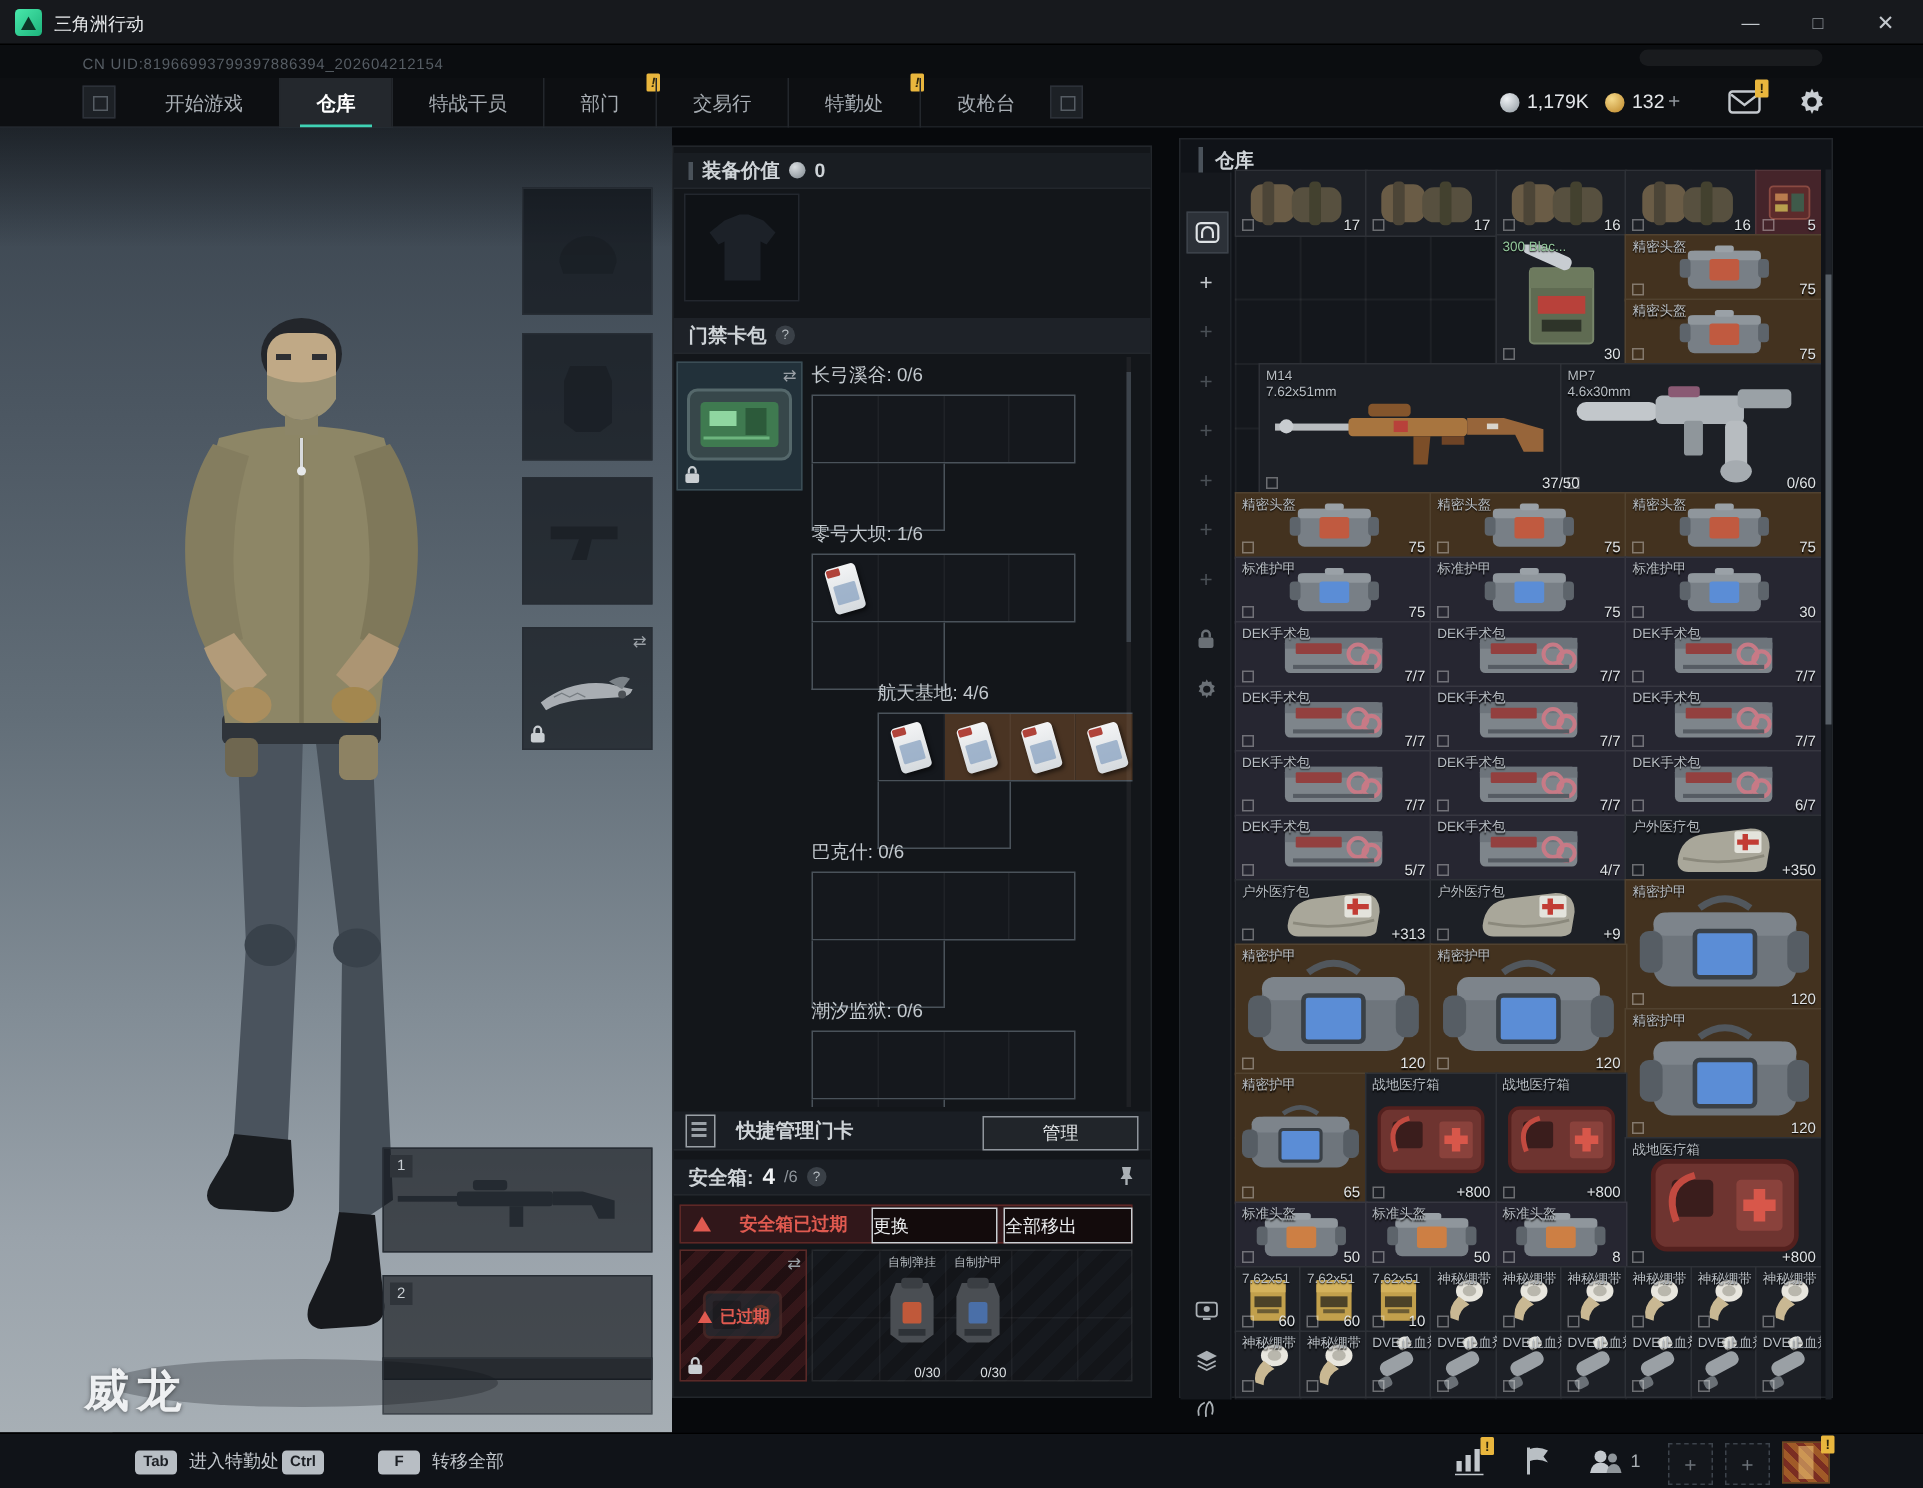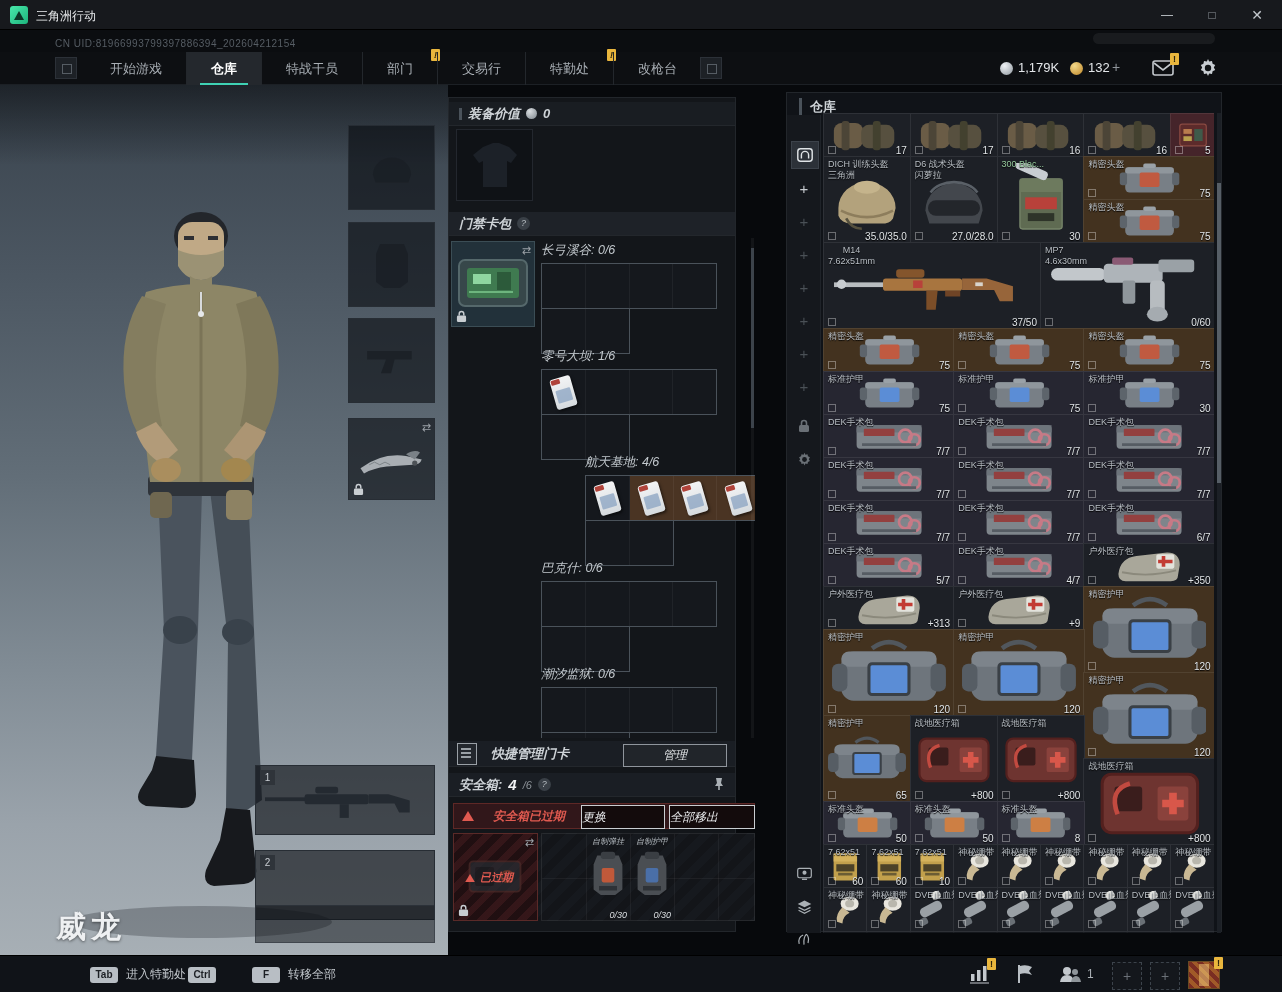--- a/index.html
+++ b/index.html
@@ -45,21 +45,21 @@
   .slot .sil{position:absolute;inset:0;display:flex;align-items:center;justify-content:center;opacity:.8;}
   .swap{position:absolute;right:3px;top:2px;font-size:11px;color:#9aa0a6;}
   .locksvg{position:absolute;left:4px;bottom:3px;width:11px;height:13px;}
   .numbadge{position:absolute;left:4px;top:4px;width:15px;height:15px;background:#2f343a;color:#c9ced3;
             font-size:10px;text-align:center;line-height:15px;}
   #char-name{left:56px;top:822px;font-size:30px;font-weight:bold;color:#eef0f2;letter-spacing:5px;
              text-shadow:0 1px 3px rgba(0,0,0,.5);}
   #show-gear{left:60px;top:868px;display:flex;align-items:center;gap:8px;font-size:13px;color:#d2d7db;}
   #show-gear .cb{width:13px;height:13px;background:#b7bdc2;border:1px solid #d8dcdf;box-shadow:inset 0 0 0 2px #6f767c;}
   
-  #midpanel{left:448px;top:97px;width:288px;height:835px;background:#13161a;border:1px solid #22262b;font-style:italic;}
+  #midpanel{left:448px;top:97px;width:320px;height:835px;background:#13161a;border:1px solid #22262b;}
   .hdrbar{position:absolute;left:0;width:100%;height:24px;background:#191d22;border-bottom:1px solid #23272c;
           display:flex;align-items:center;gap:6px;padding-left:10px;box-sizing:border-box;}
   .hdrbar .bar{width:3px;height:12px;background:#4a525a;}
   .hdrbar .t{font-size:13px;color:#ced3d7;font-weight:bold;}
   .mini-coin{width:11px;height:11px;border-radius:50%;background:radial-gradient(circle at 35% 30%,#d9dde0,#7d868d);}
   .qmark{width:13px;height:13px;border-radius:50%;background:#3a4047;color:#b5bbc0;font-size:9px;
          text-align:center;line-height:13px;}
   #equip-slot{left:7px;top:31px;width:77px;height:72px;background:#0f1216;border:1px solid #23272e;}
   #kc-scroll{left:0;top:140px;width:306px;height:500px;overflow:hidden;}
   #kc-pack{left:2px;top:3px;width:84px;height:86px;background:#22313a;border:1px solid #3b4d55;}
@@ -603,45 +603,20 @@
           <svg viewBox="0 0 30 30">
             <rect x="4" y="6" width="22" height="18" rx="2" fill="#5d2b2b" stroke="#8a4a42"></rect>
             <rect x="7" y="10" width="7" height="4" fill="#b97c4e"></rect>
             <rect x="16" y="10" width="7" height="10" fill="#3f5a4a"></rect>
             <rect x="7" y="16" width="7" height="4" fill="#b9a04e"></rect>
           </svg>
         </div>
         <div class="wcnt">5</div>
         <i class="wcorner"></i>
       </div>
-      <div class="witem" style="left: 0px; top: 43px; width: 86.8px; height: 86px;">
-        <div class="wlbl">DICH 训练头盔<br>三角洲</div>
-        <div class="wic">
-          <svg viewBox="0 0 60 48">
-            <path d="M8 30 a22 20 0 0 1 44 0 l-2 8 a10 6 0 0 1 -10 4 l-22 0 a10 8 0 0 1 -10 -6 z" fill="#b3a27c"></path>
-            <path d="M10 32 q20 10 40 0" stroke="#8d7d5c" fill="none" stroke-width="2"></path>
-            <ellipse cx="30" cy="14" rx="10" ry="5" fill="#c5b48c"></ellipse>
-            <path d="M14 38 q4 8 12 8" stroke="#55503e" stroke-width="2" fill="none"></path>
-          </svg>
-        </div>
-        <div class="wcnt">35.0/35.0</div>
-        <i class="wcorner"></i>
-      </div>
-      <div class="witem" style="left: 86.8px; top: 43px; width: 86.8px; height: 86px;">
-        <div class="wlbl">D6 战术头盔<br>闪萝拉</div>
-        <div class="wic">
-          <svg viewBox="0 0 60 48">
-            <path d="M8 32 a22 21 0 0 1 44 0 l-3 10 h-38 z" fill="#43474d"></path>
-            <rect x="10" y="24" width="40" height="12" rx="6" fill="#23262b"></rect>
-            <path d="M12 18 a20 14 0 0 1 36 0" fill="none" stroke="#5a6067" stroke-width="2"></path>
-          </svg>
-        </div>
-        <div class="wcnt">27.0/28.0</div>
-        <i class="wcorner"></i>
-      </div>
       <div class="witem" style="left: 173.6px; top: 43px; width: 86.8px; height: 86px;">
         <div class="wlbl" style="color:#93c89b">300 Blac...</div>
         <div class="wic">
           <svg viewBox="0 0 44 56">
             <rect x="6" y="12" width="32" height="38" rx="2" fill="#5f6b52" stroke="#77856a"></rect>
             <rect x="6" y="12" width="32" height="10" fill="#6d7a5e"></rect>
             <rect x="10" y="26" width="24" height="9" fill="#b8413a"></rect>
             <rect x="12" y="38" width="20" height="6" fill="#2e3429"></rect>
             <rect x="2" y="2" width="26" height="7" rx="3" transform="rotate(24 15 5)" fill="#c8cdd2"></rect>
           </svg>
@@ -672,21 +647,21 @@
             <rect x="8" y="8" width="54" height="7" rx="3" fill="#8f969c"></rect>
             <rect x="24" y="14" width="22" height="16" rx="2" fill="#c05a40"></rect>
             <rect x="2" y="14" width="8" height="14" rx="3" fill="#5d646b"></rect>
             <rect x="60" y="14" width="8" height="14" rx="3" fill="#5d646b"></rect>
             <rect x="28" y="4" width="14" height="5" rx="2" fill="#9aa1a7"></rect>
           </svg>
         </div>
         <div class="wcnt">75</div>
         <i class="wcorner"></i>
       </div>
-      <div class="witem" style="left: 0px; top: 129px; width: 217px; height: 86px; text-align: center;">
+      <div class="witem" style="left: 16px; top: 129px; width: 217px; height: 86px;">
         <div class="wlbl">M14<br>7.62x51mm</div>
         <div class="wic">
           <svg viewBox="0 0 210 64">
             <rect x="0" y="28" width="58" height="5" fill="#b9bdc0"></rect>
             <circle cx="8" cy="30" r="5" fill="#c8ccd0"></circle>
             <rect x="52" y="24" width="84" height="13" rx="3" fill="#a8753f"></rect>
             <rect x="66" y="14" width="30" height="9" rx="3" fill="#84552c"></rect>
             <rect x="84" y="26" width="10" height="8" fill="#b8413a"></rect>
             <path d="M98 37 l12 0 -2 20 -10 0 z" fill="#7c4e28"></path>
             <path d="M136 24 h26 l28 8 v16 h-14 l-6 -12 h-34 z" fill="#97653a"></path>

